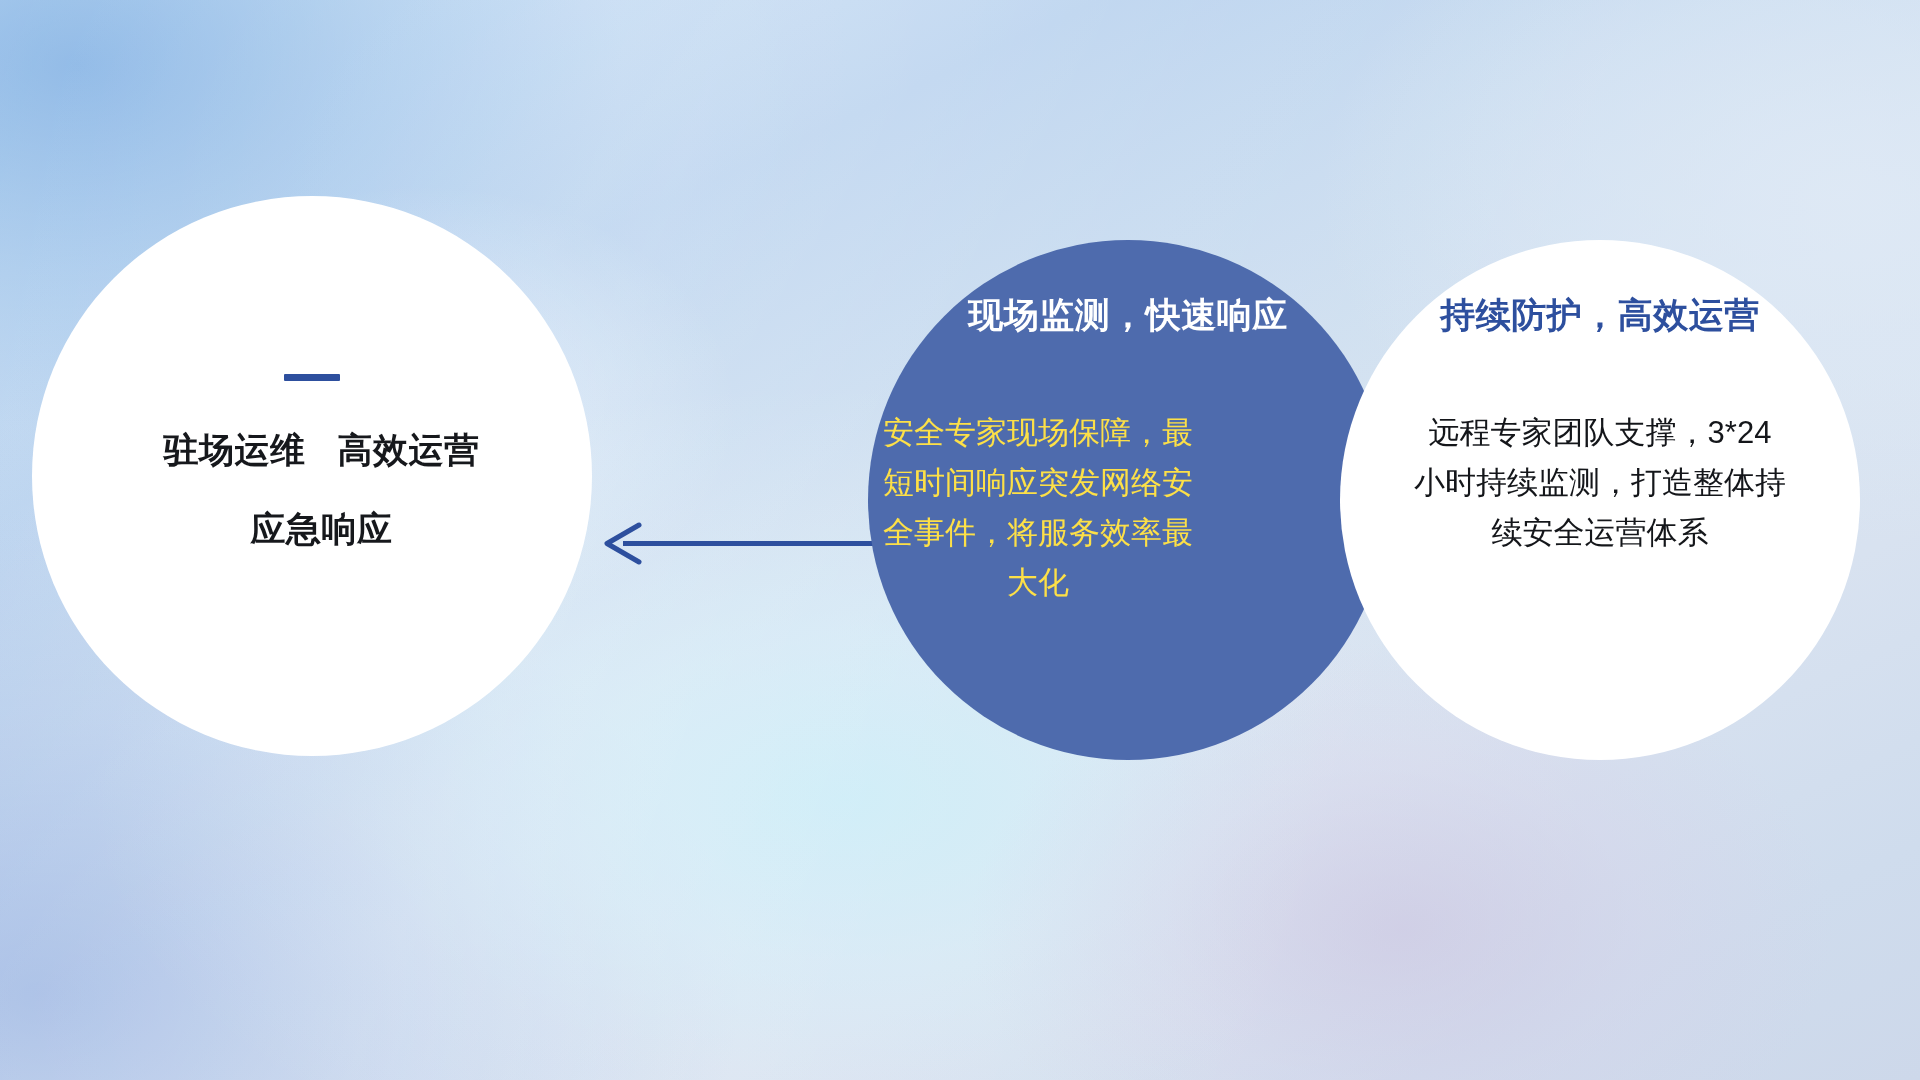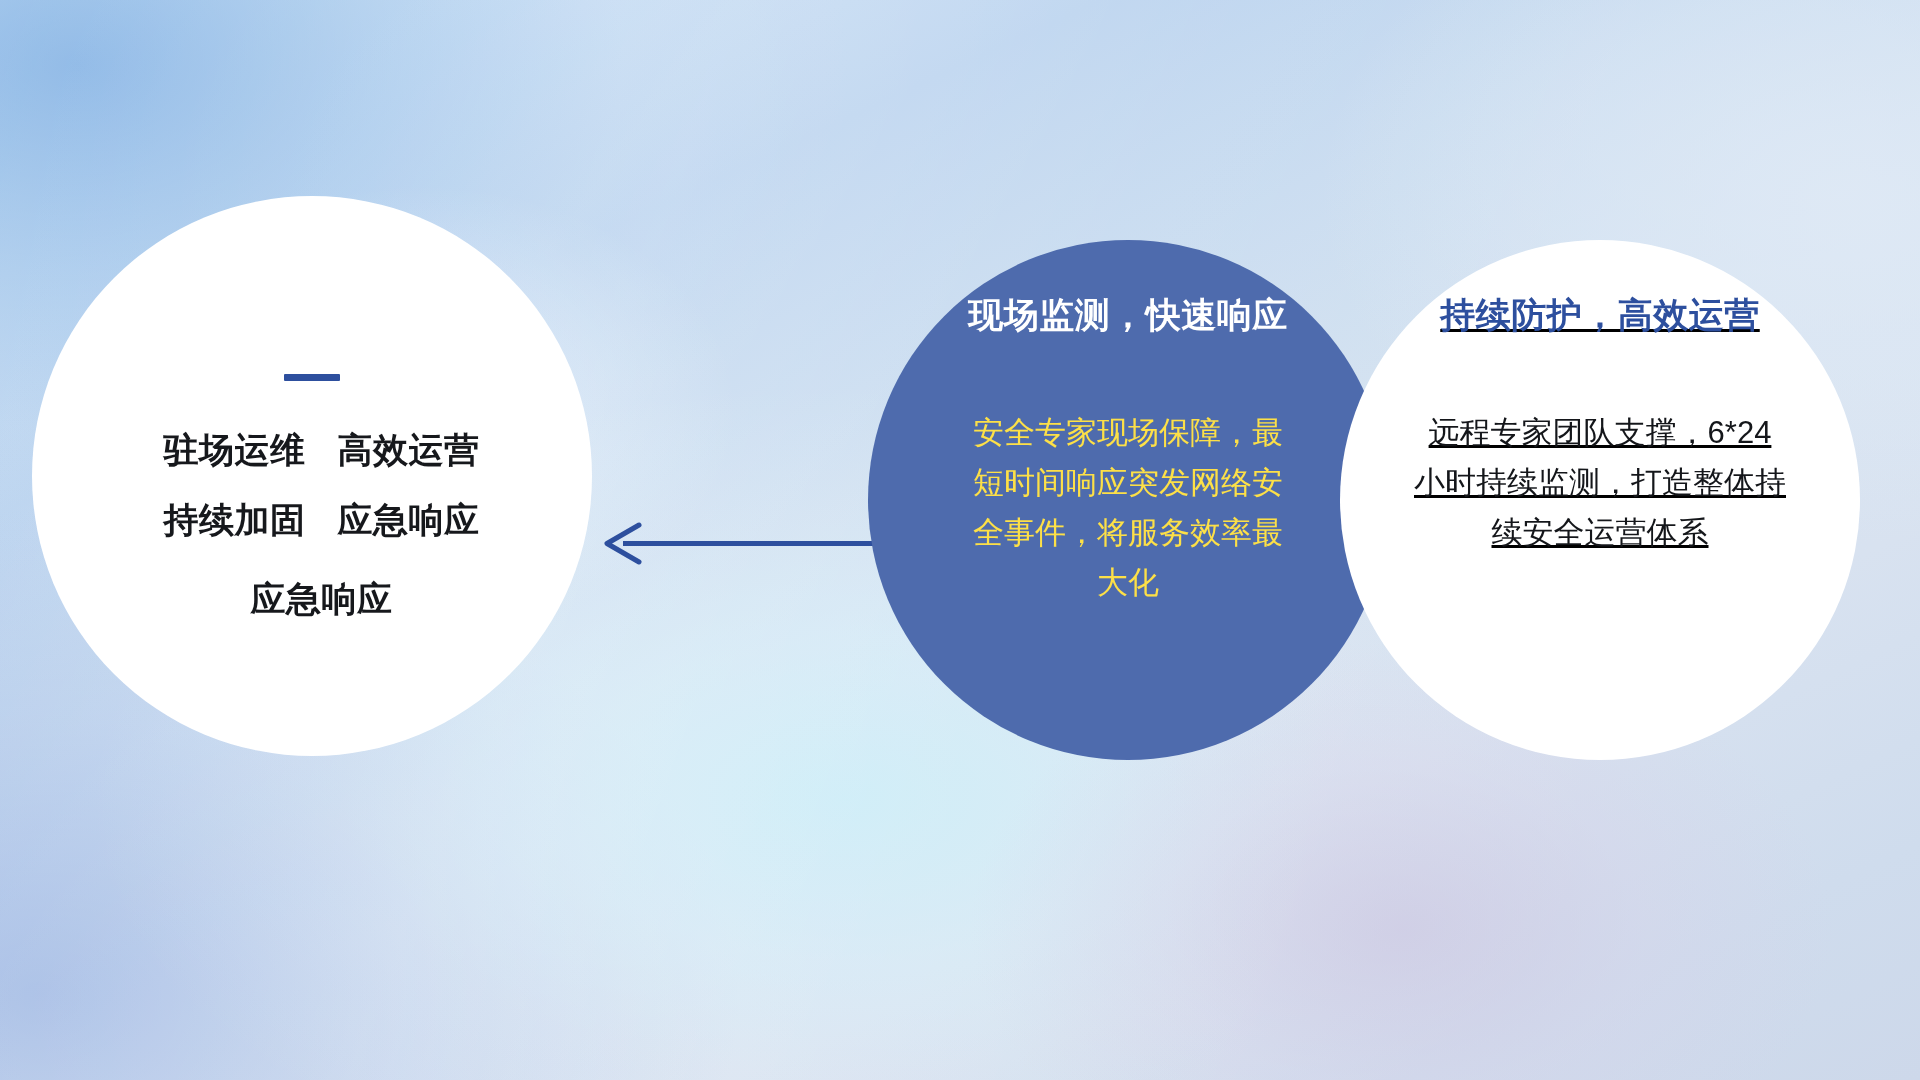--- a/index.html
+++ b/index.html
@@ -122,21 +122,20 @@
     z-index: 2;
   }
 
   .circle-right {
     left: 1340px;
     top: 240px;
     width: 520px;
     height: 520px;
     background: #ffffff;
     z-index: 4;
-    text-decoration: underline;
   }
 
   
   .left-inner {
     width: 100%;
     padding-top: 178px;
     display: flex;
     flex-direction: column;
     align-items: center;
   }
@@ -167,21 +166,20 @@
   .tag-row.single {
     margin-top: 9px;
   }
 
   
   .mid-inner {
     width: 100%;
     padding-top: 52px;
     display: flex;
     flex-direction: column;
-    align-items: center;
   }
   .mid-title {
     font-size: 35px;
     font-weight: bold;
     color: #ffffff;
     letter-spacing: 0.5px;
     white-space: nowrap;
     text-align: center;
   }
   .mid-body {
@@ -240,38 +238,34 @@
   </svg>
 
   <div class="circle circle-left">
     <div class="left-inner">
       <div class="divider-dash"></div>
       <div class="tag-rows">
         <div class="tag-row">
           <span>驻场运维</span>
           <span>高效运营</span>
         </div>
-        <div class="tag-row">
-          <span>持续加固</span>
-          <span>应急响应</span>
-        </div>
         <div class="tag-row single">
           <span>应急响应</span>
         </div>
       </div>
     </div>
   </div>
 
   <div class="circle circle-mid">
     <div class="mid-inner">
       <div class="mid-title">现场监测，快速响应</div>
       <div class="mid-body">安全专家现场保障，最短时间响应突发网络安全事件，将服务效率最大化</div>
     </div>
   </div>
 
   <div class="circle circle-right">
     <div class="right-inner">
       <div class="right-title">持续防护，高效运营</div>
-      <div class="right-body">远程专家团队支撑，6*24小时持续监测，打造整体持续安全运营体系</div>
+      <div class="right-body">远程专家团队支撑，3*24小时持续监测，打造整体持续安全运营体系</div>
     </div>
   </div>
 
 </div>
 
 </body></html>

